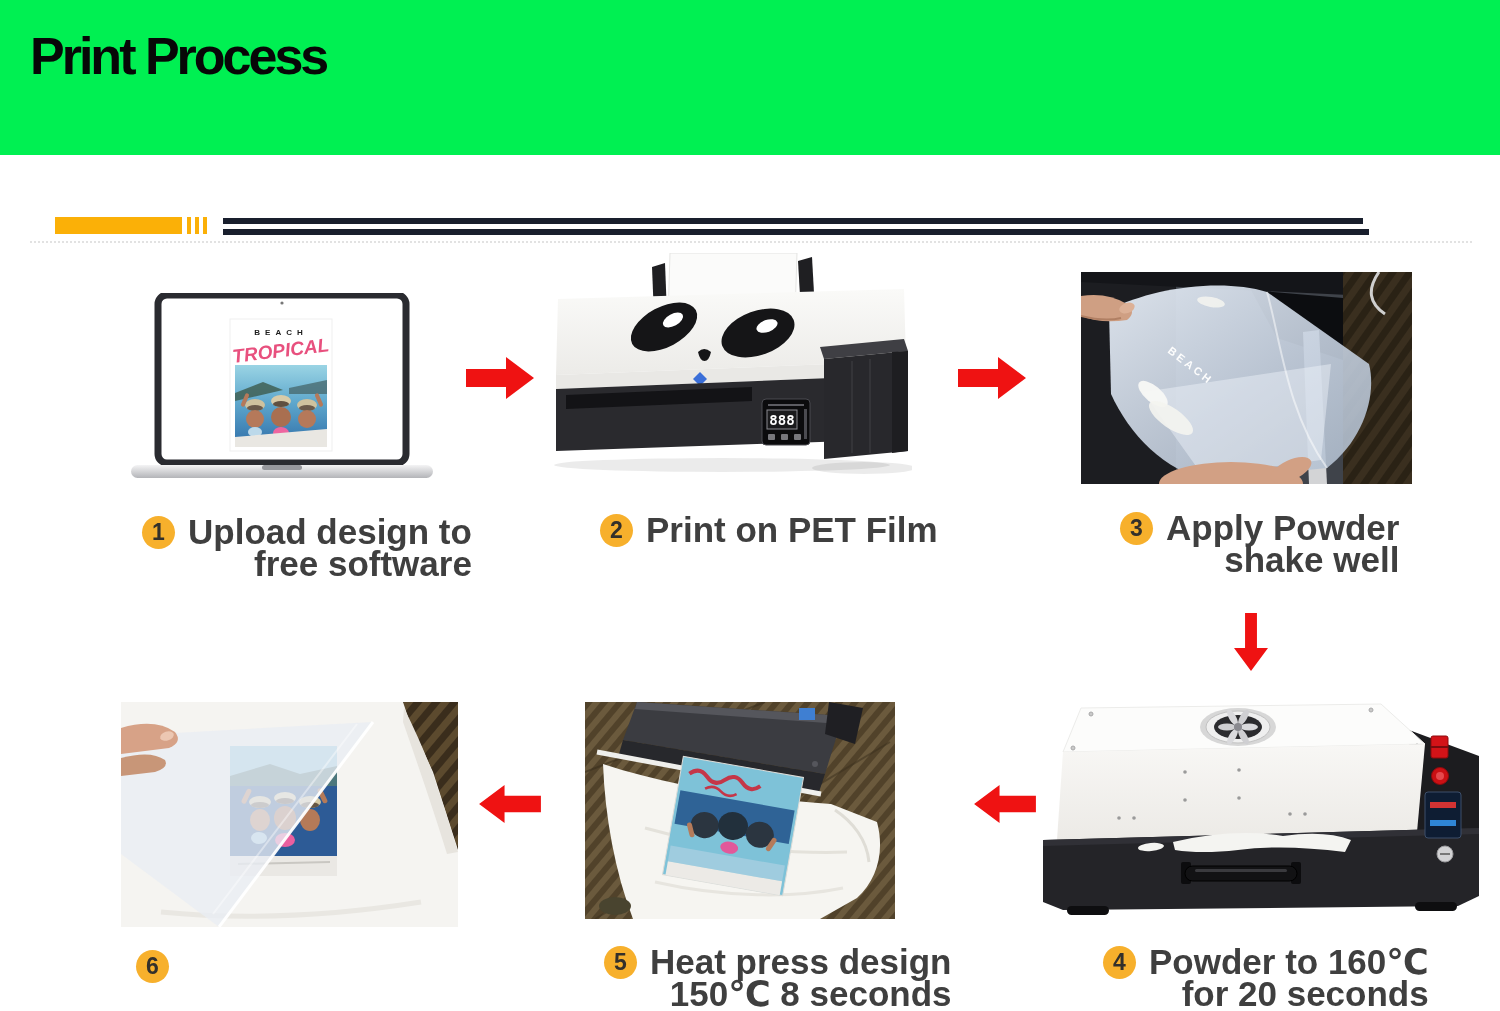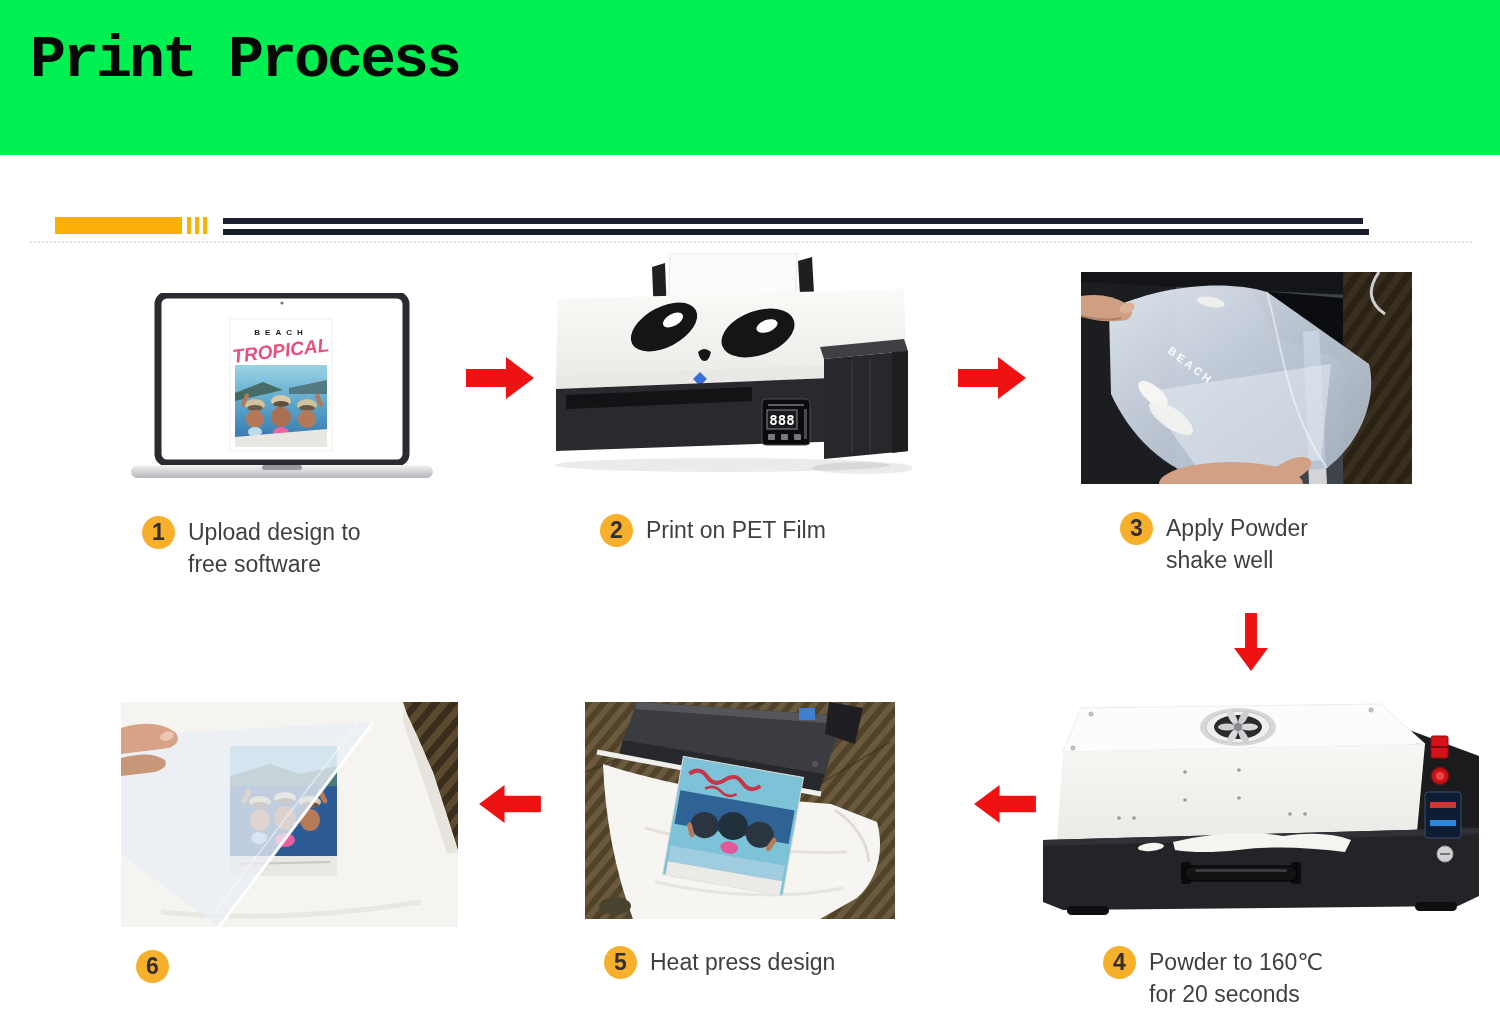--- a/index.html
+++ b/index.html
@@ -1,41 +1,41 @@
 <!DOCTYPE html>
 <html><head>
 <meta charset="utf-8">
 <style>
   html,body{margin:0;padding:0;background:#ffffff;}
   .page{position:relative;width:1500px;height:1011px;background:#ffffff;overflow:hidden;
         font-family:"Liberation Sans","DejaVu Sans",sans-serif;}
   
   .header{position:absolute;left:0;top:0;width:1500px;height:155px;background:#00F052;}
-  .header h1{position:absolute;left:30px;top:30px;margin:0;font-family:Liberation Mono, monospace;
-             font-size:60px;font-weight:800;letter-spacing:-3px;color:#070707;line-height:1;text-align:center;}
+  .header h1{position:absolute;left:30px;top:30px;margin:0;font-family:Liberation Sans, sans-serif;
+             font-size:52px;font-weight:800;letter-spacing:-3px;color:#070707;line-height:1;text-align:center;}
   
   .decor-yellow{position:absolute;left:55px;top:217px;width:127px;height:17px;background:#FBB007;}
   .decor-tick{position:absolute;top:217px;width:4px;height:17px;background:#FBB007;}
   .decor-line1{position:absolute;left:223px;top:218px;width:1140px;height:6px;background:#191F2D;}
   .decor-line2{position:absolute;left:223px;top:229px;width:1146px;height:6px;background:#191F2D;}
   .dotline{position:absolute;left:30px;top:241px;width:1442px;border-top:2px dotted #dcdcdc;opacity:.8;}
   
   .panel{position:absolute;}
   .panel svg{display:block;width:100%;height:100%;}
   
   .arrow{position:absolute;}
   .arrow svg{display:block;width:100%;height:100%;}
   .arrow path{fill:#EF1212;}
   .flip{transform:scaleX(-1);}
   
   .step-label{position:absolute;display:flex;align-items:flex-start;gap:13px;color:#3F3F3F;}
   .num-circle{flex:0 0 auto;width:33px;height:33px;border-radius:50%;background:#F7B02C;
               display:flex;align-items:center;justify-content:center;
               font-size:23px;font-weight:bold;color:#33302B;}
-  .lines{text-align:left;font-size:23px;font-weight:normal;line-height:32px;}
+  .lines{text-align:right;font-size:35px;font-weight:bold;line-height:32px;}
   .lines span{display:block;white-space:nowrap;}
   .lines span:empty{display:none;}
 </style>
 </head>
 <body>
 
 <div class="page">
 
   <div class="header">
     <h1>Print Process</h1>
@@ -380,20 +380,21 @@
     </svg>
   </div>
 
   <div class="step-label" style="left:136px;top:950px">
     <div class="num-circle">6</div>
   </div>
   <div class="step-label" style="left:604px;top:946px">
     <div class="num-circle">5</div>
     <div class="lines">
       <span>Heat press design</span>
+      <span>150℃ 8 seconds</span>
     </div>
   </div>
   <div class="step-label" style="left:1103px;top:946px">
     <div class="num-circle">4</div>
     <div class="lines">
       <span>Powder to 160℃</span>
       <span>for 20 seconds</span>
     </div>
   </div>
 

